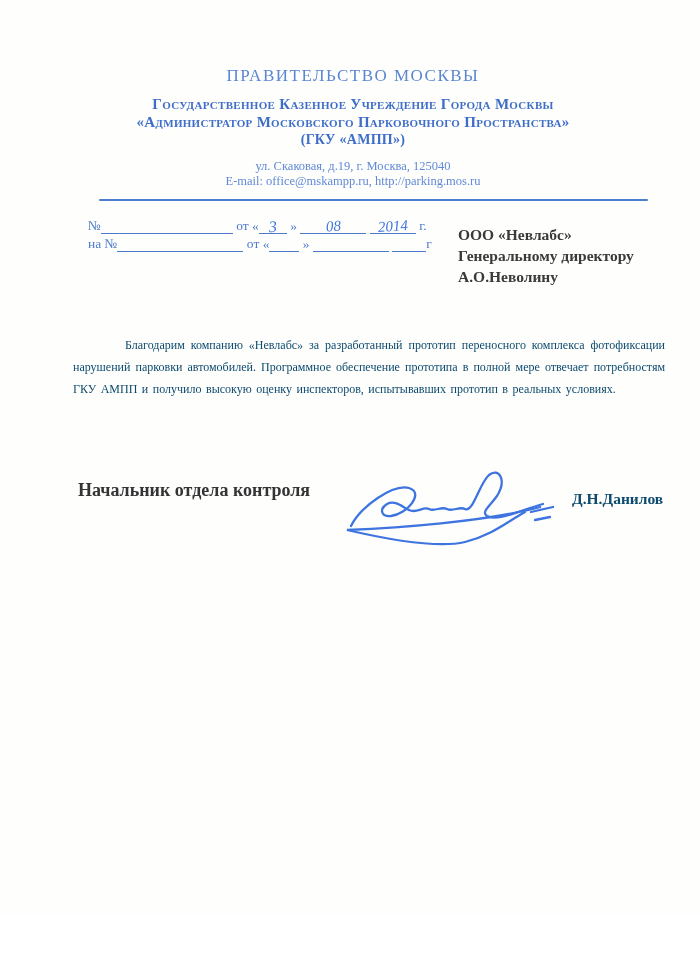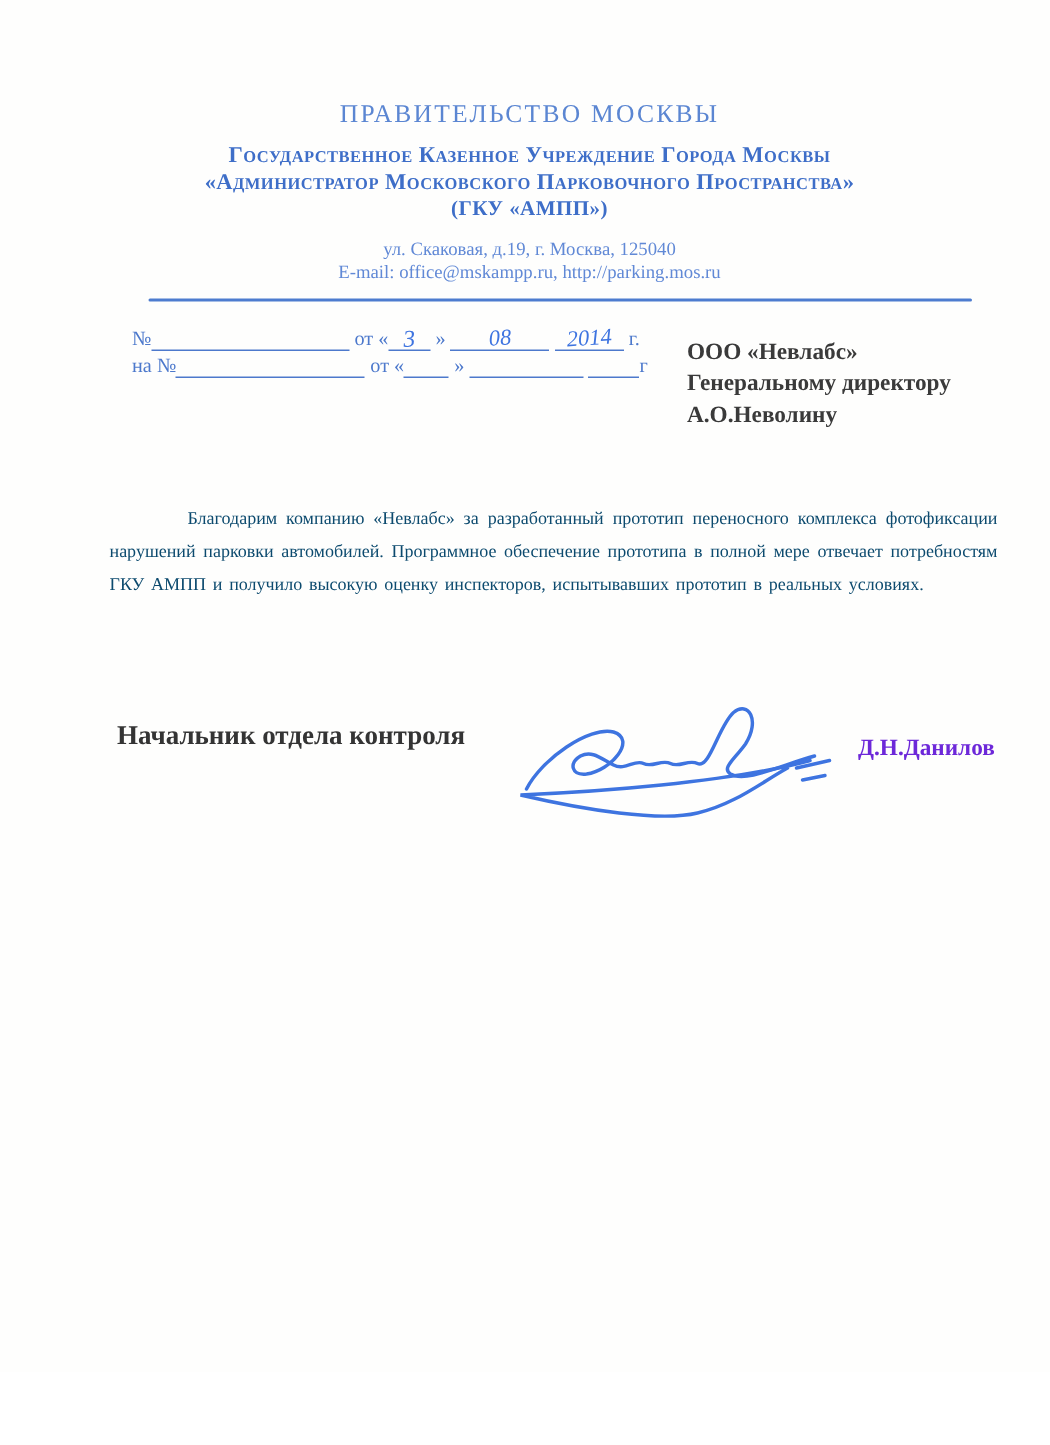--- a/index.html
+++ b/index.html
@@ -141,21 +141,21 @@
     top: 460px;
     width: 230px;
     height: 95px;
   }
   .sig-name {
     position: absolute;
     left: 572px;
     top: 490px;
     font-weight: bold;
     font-size: 15.5px;
-    color: #6d28d9;
+    color: #0c4a6e;
     white-space: nowrap;
   }
 </style>
 </head>
 <body>
 
 <div class="page">
 
   <div class="letterhead">
     <div class="gov-title">ПРАВИТЕЛЬСТВО МОСКВЫ</div>

